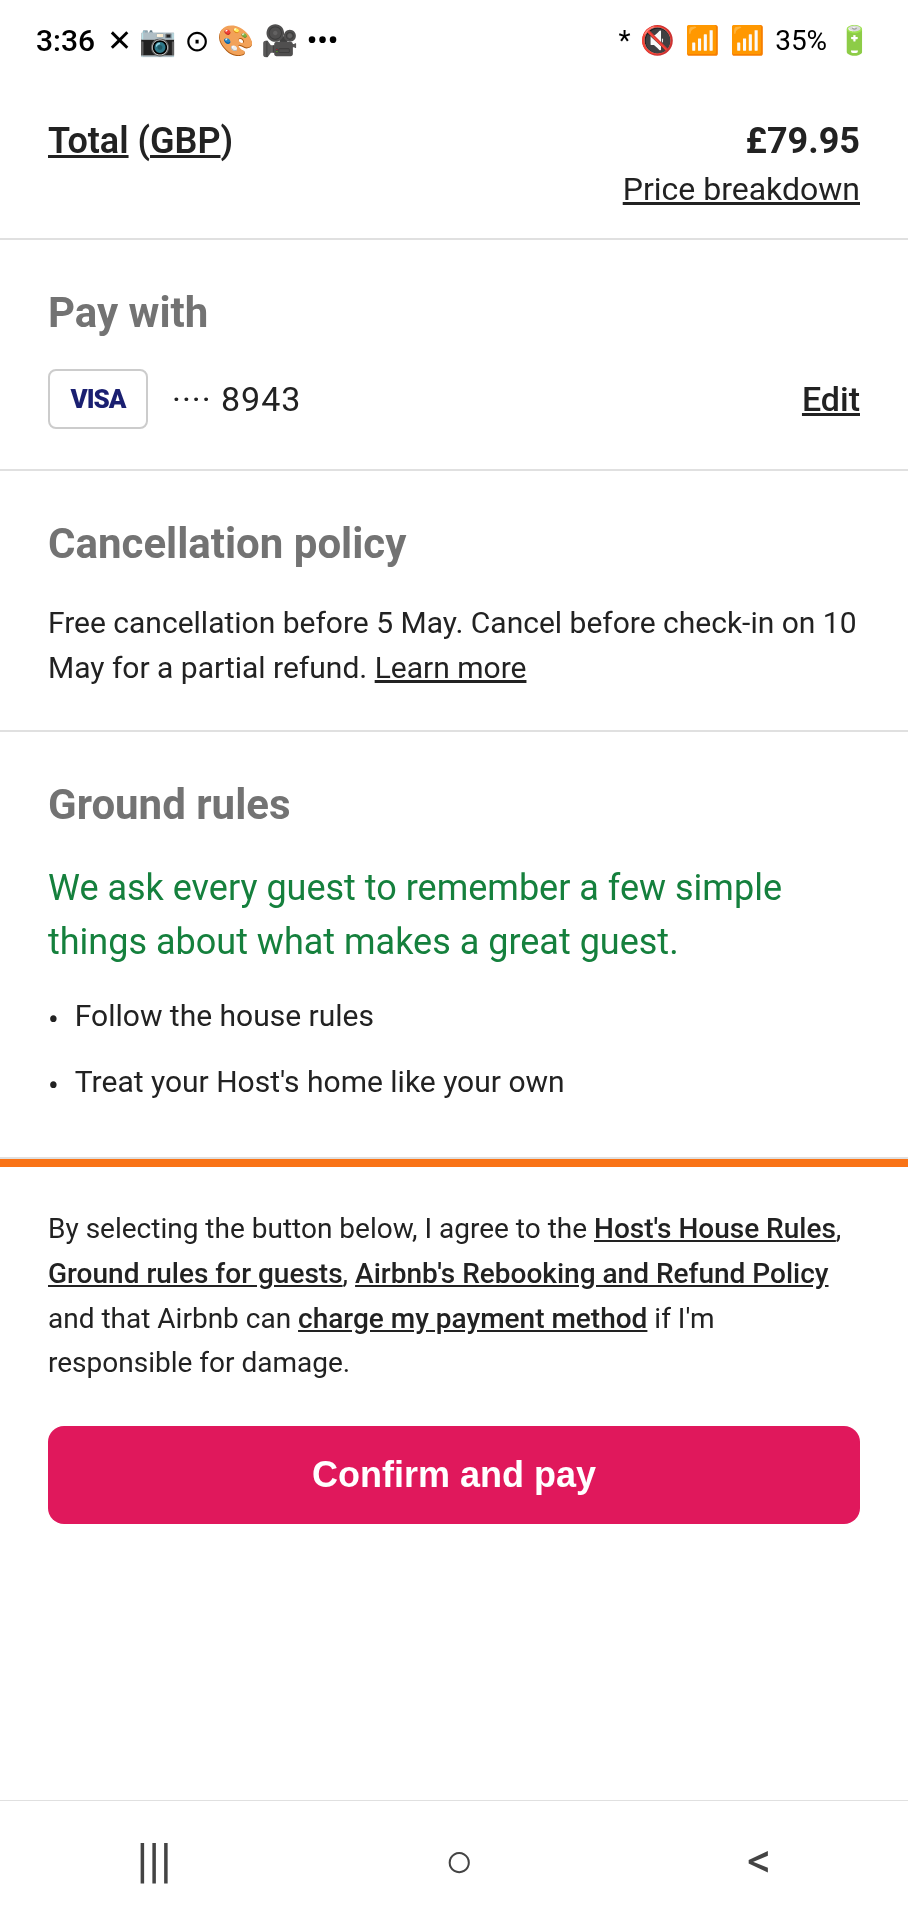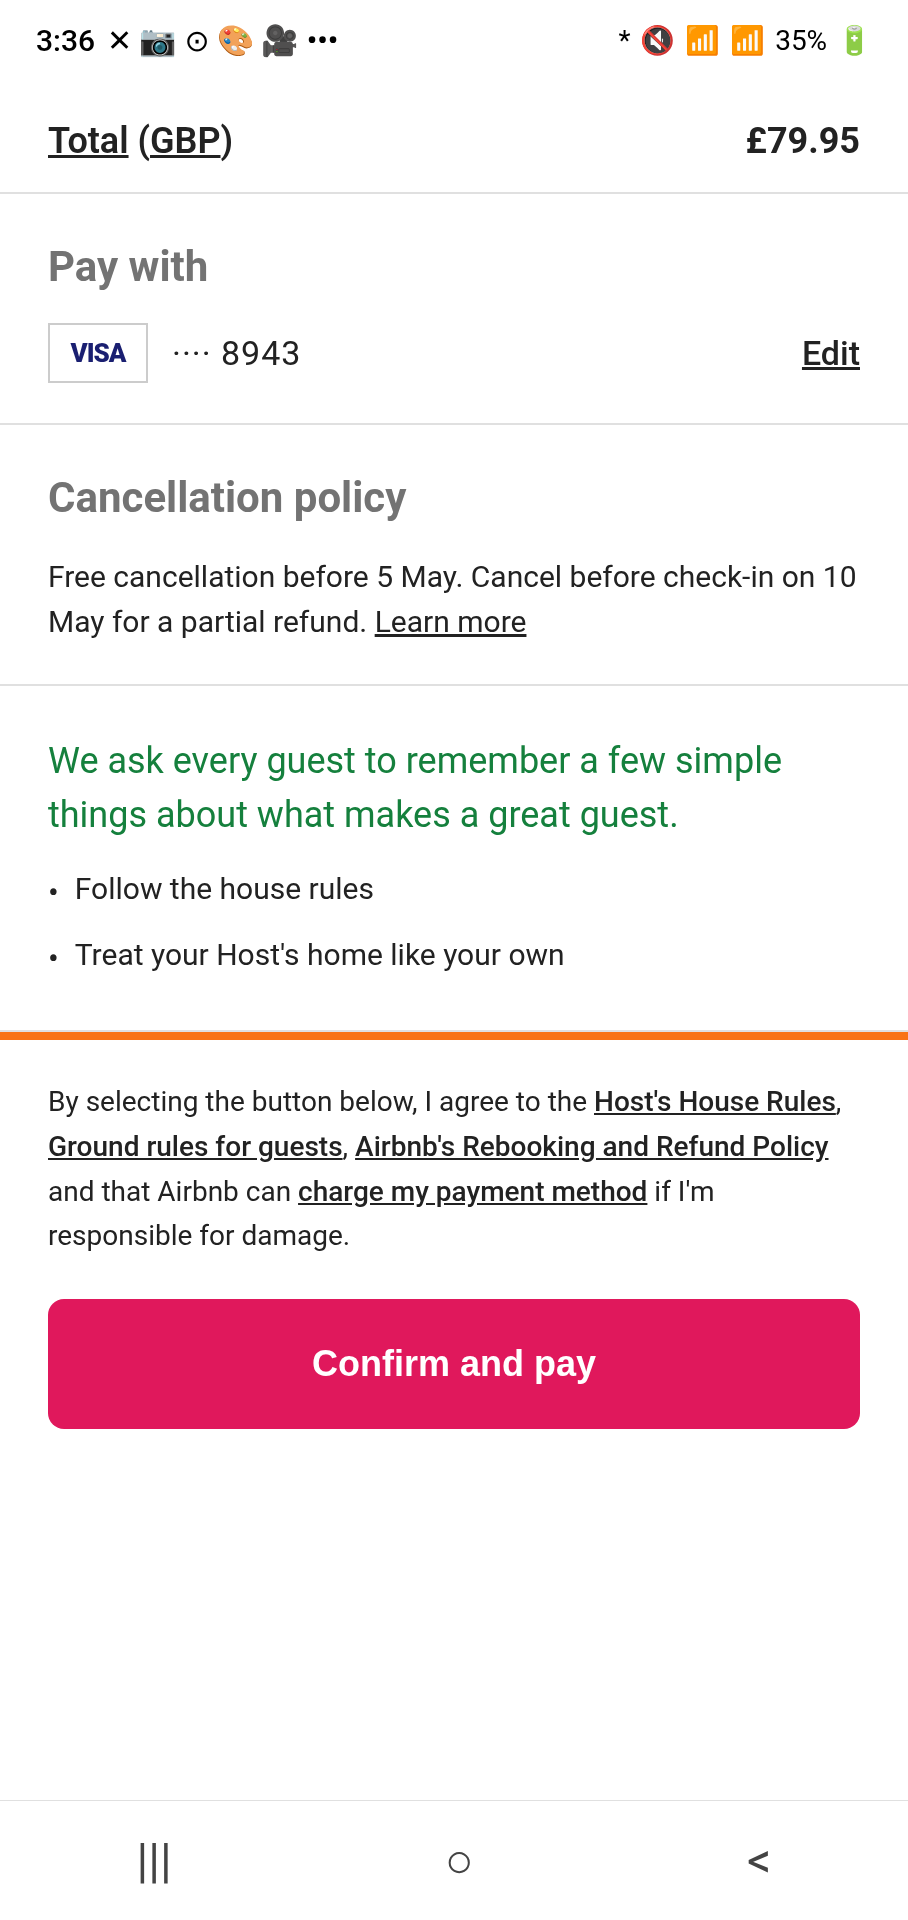--- a/index.html
+++ b/index.html
@@ -115,21 +115,21 @@
     }
 
     .payment-left {
       display: flex;
       align-items: center;
       gap: 24px;
     }
 
     .visa-card {
       border: 2px solid #ccc;
-      border-radius: 0;
+      border-radius: 8px;
       padding: 10px 16px;
       display: flex;
       align-items: center;
       justify-content: center;
       width: 100px;
       height: 60px;
     }
 
     .visa-text {
       font-size: 26px;
@@ -211,21 +211,21 @@
     .agreement-link {
       color: #222;
       text-decoration: underline;
       cursor: pointer;
       font-weight: 500;
     }
 
     
     .confirm-btn {
       width: 100%;
-      padding: 44px;
+      padding: 28px;
       background: #e0185c;
       color: #fff;
       font-size: 36px;
       font-weight: 600;
       border: none;
       border-radius: 16px;
       cursor: pointer;
       text-align: center;
     }
 
@@ -273,20 +273,23 @@
     </div>
   </div>
 
   <div class="total-section">
     <div class="total-row">
       <div class="total-label">
         <span>Total</span>
         (<span>GBP</span>)
       </div>
       <div class="total-amount">£79.95</div>
+    </div>
+    <div class="price-breakdown-row">
+      <a class="price-breakdown-link">Price breakdown</a>
     </div>
   </div>
 
   <div class="divider"></div>
 
   <div class="section">
     <div class="section-title">Pay with</div>
     <div class="payment-row">
       <div class="payment-left">
         <div class="visa-card">
@@ -306,20 +309,21 @@
     <div class="section-title">Cancellation policy</div>
     <p class="policy-text">
       <span>Free cancellation before 5 May. Cancel before check-in on 10 May for a partial refund.</span>
       <a class="policy-link">Learn more</a>
     </p>
   </div>
 
   <div class="divider"></div>
 
   <div class="section">
+    <div class="section-title">Ground rules</div>
     <p class="rules-intro">We ask every guest to remember a few simple things about what makes a great guest.</p>
     <ul class="rules-list">
       <li>
         <span class="bullet">•</span>
         <span>Follow the house rules</span>
       </li>
       <li>
         <span class="bullet">•</span>
         <span>Treat your Host's home like your own</span>
       </li>

